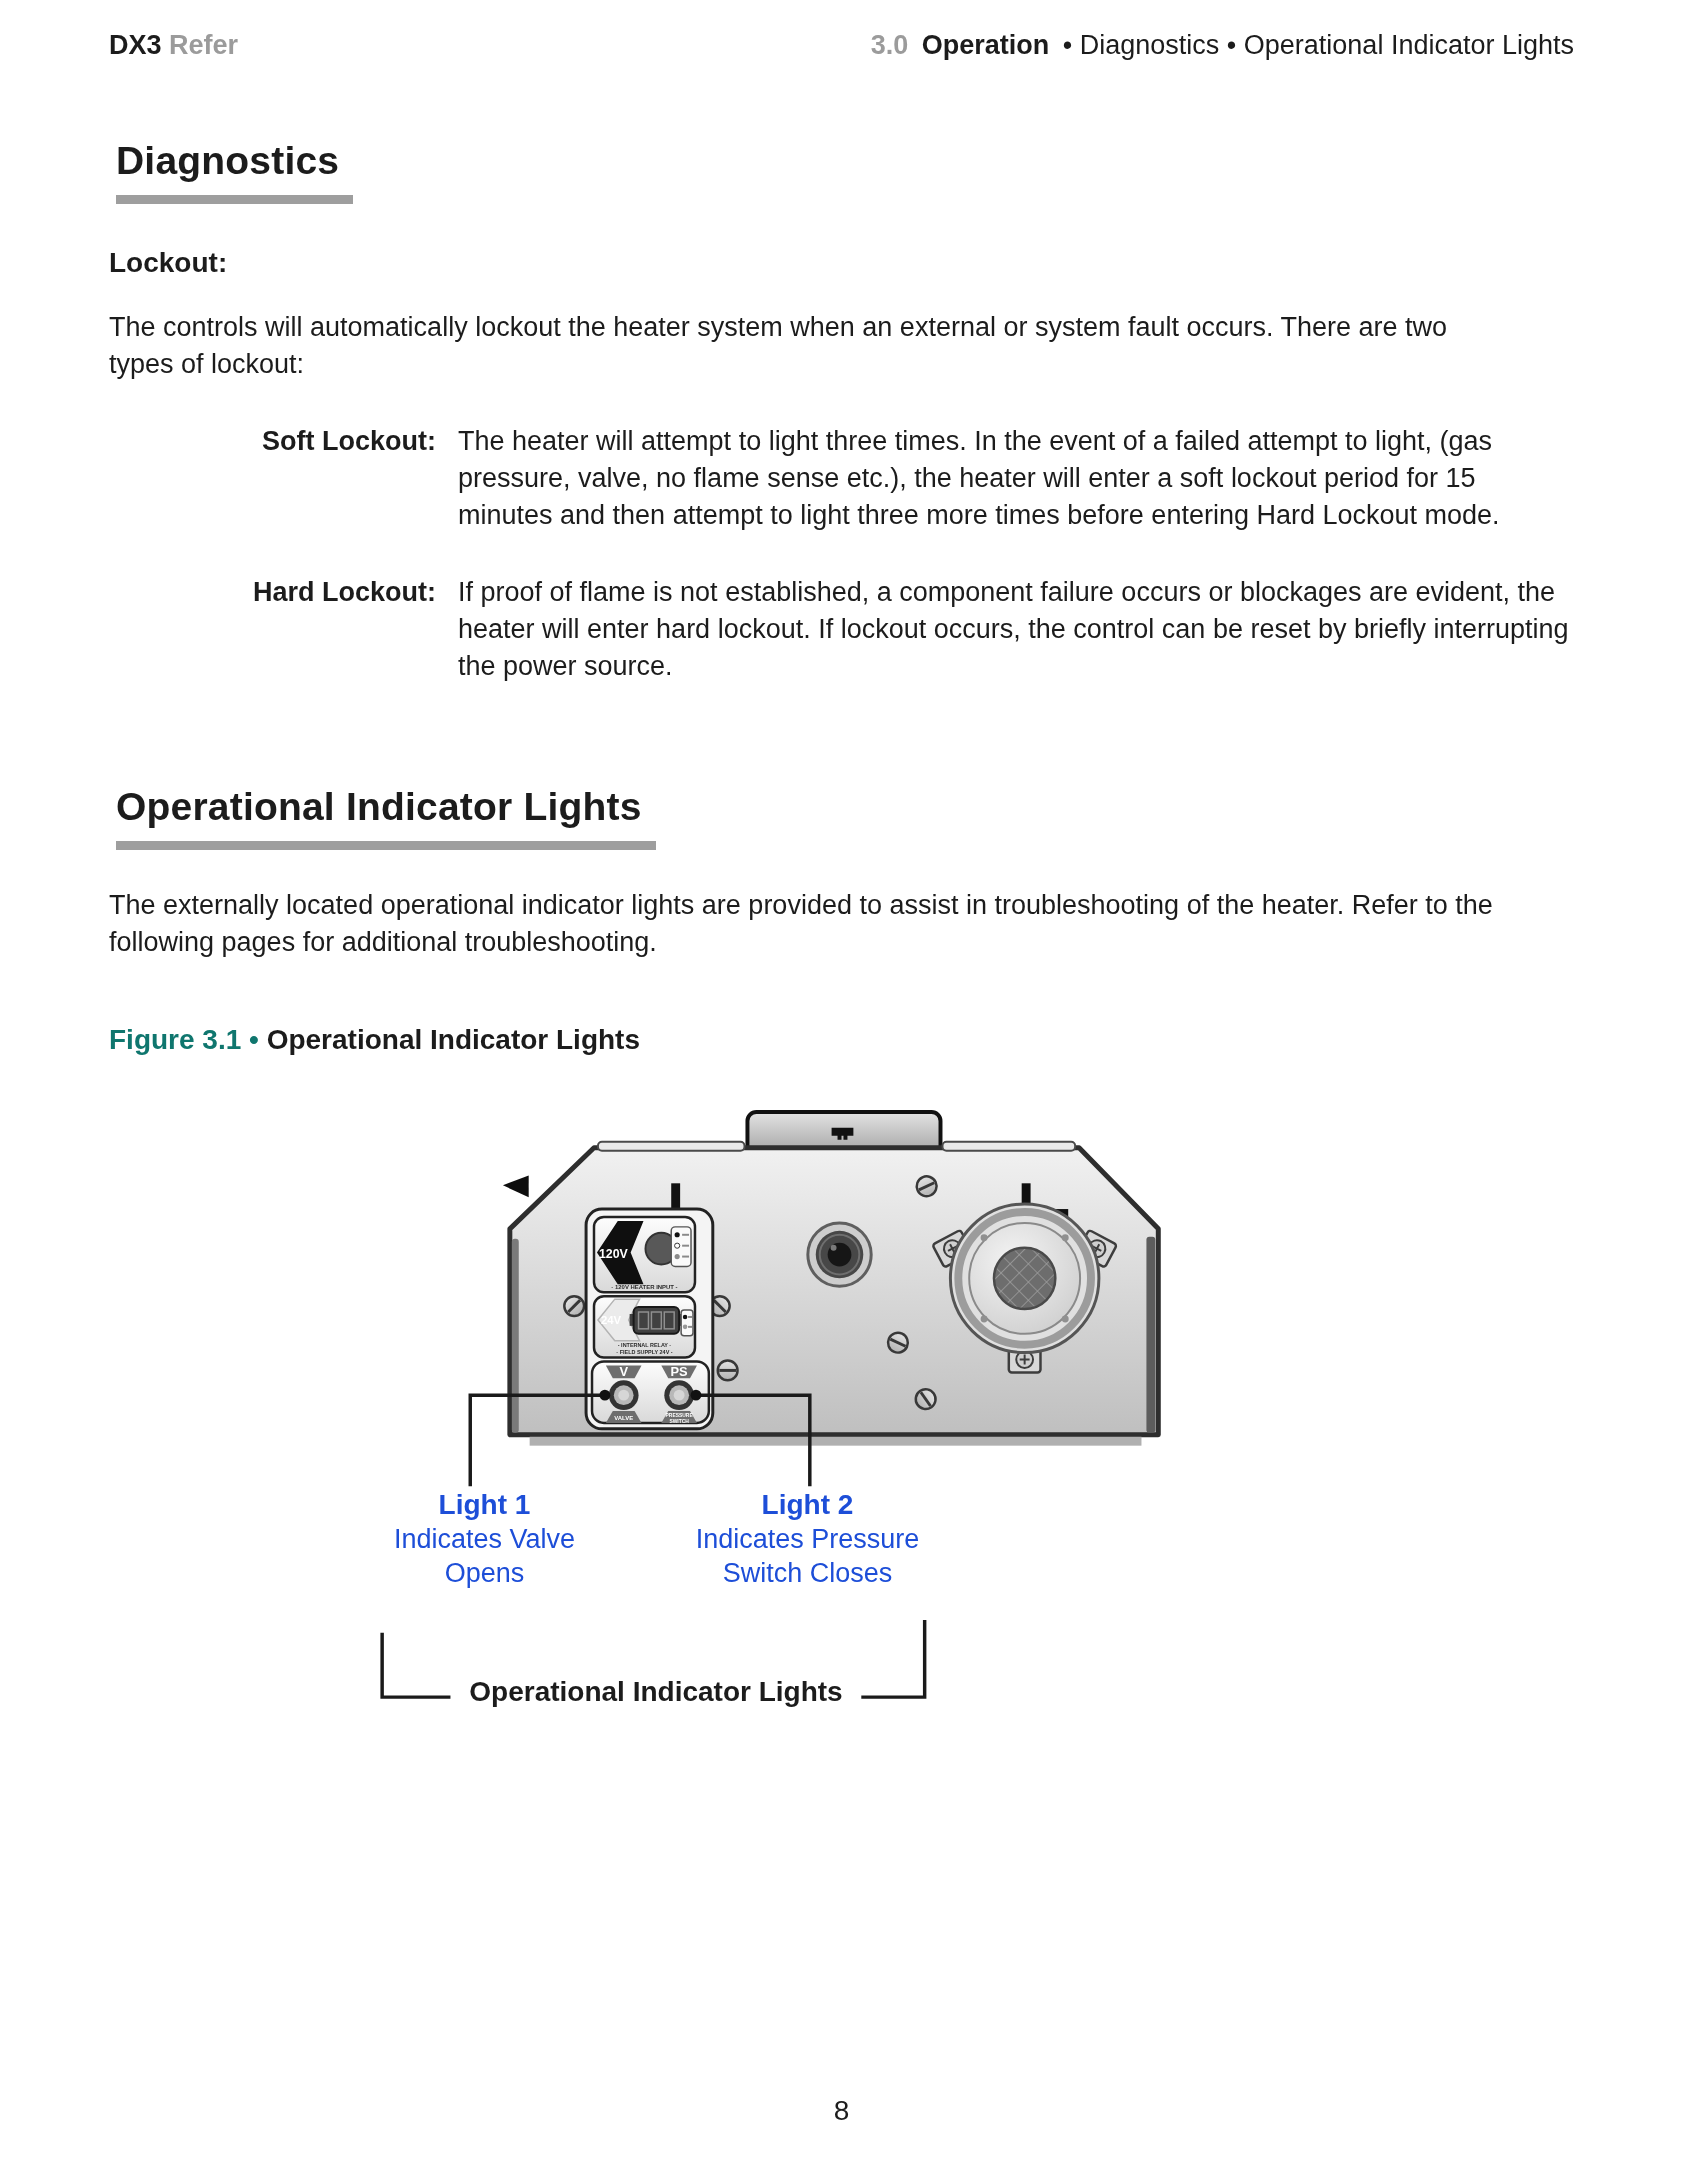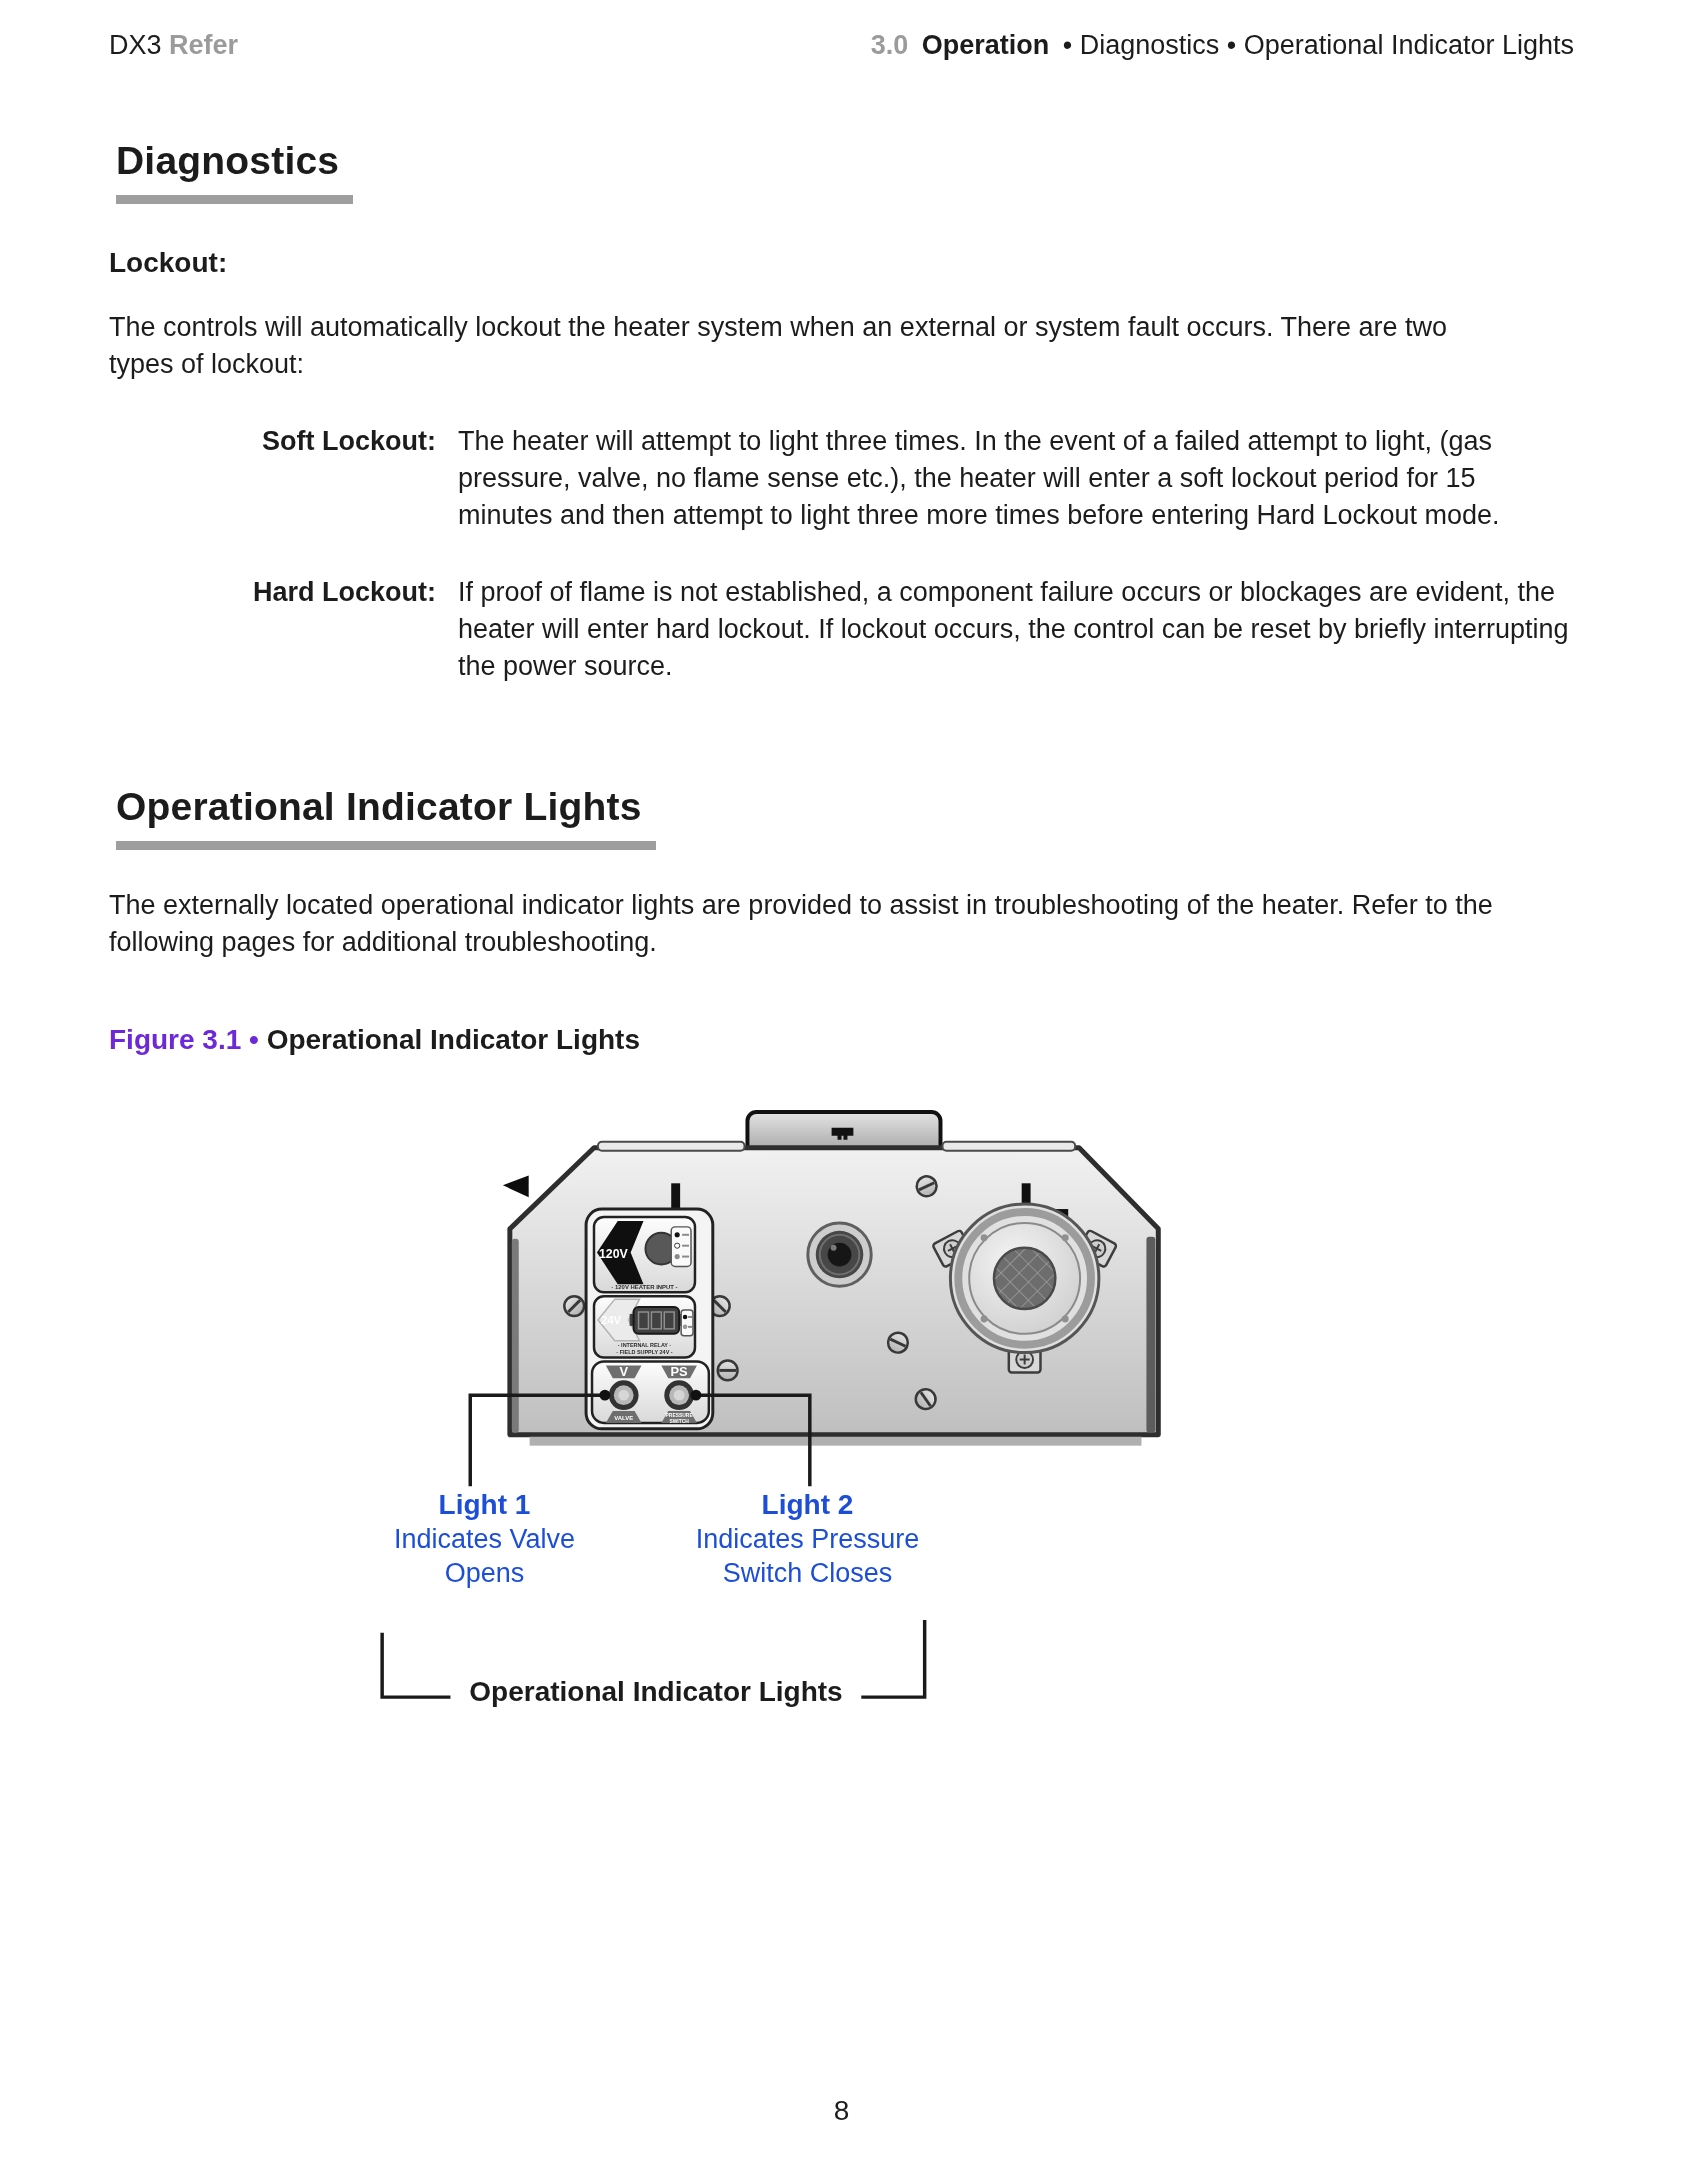--- a/index.html
+++ b/index.html
@@ -7,21 +7,21 @@
     position:relative;
     width:1683px;height:2178px;
     box-sizing:border-box;
     padding:30px 109px 0 109px;
     background:#ffffff;
     font-family:"Liberation Sans", sans-serif;
     color:#1c1c1c;
   }
   
   .hdr{display:flex;justify-content:space-between;align-items:baseline;font-size:27px;}
-  .hdr .brand{font-weight:normal;}
+  .hdr .brand{font-weight:bold;}
   .hdr .gray{color:#9b9b9b;font-weight:bold;}
   .hdr .b{font-weight:bold;}
   .hdr .right span{margin-left:6px;}
   
   .h1{
     display:inline-block;
     font-size:39px;font-weight:bold;letter-spacing:0.2px;
     border-bottom:9px solid #9e9e9e;
     padding-bottom:12px;padding-right:14px;
     margin:7px;
@@ -29,21 +29,21 @@
   .mt-diag{margin-top:71px;}
   .subhead{font-weight:bold;font-size:28px;margin-top:36px;}
   .para{font-size:27px;line-height:37px;margin-top:30px;}
   .intro{max-width:1356px;}
   .defrow{display:flex;margin-top:40px;}
   .defrow .dl{width:327px;min-width:327px;text-align:right;font-weight:bold;font-size:27px;line-height:37px;}
   .defrow .dt{margin-left:22px;max-width:1143px;font-size:27px;line-height:37px;}
   .mt-oil{margin-top:93px;}
   .oilpara{max-width:1406px;}
   .figcap{margin-top:63px;font-size:28px;font-weight:bold;}
-  .figcap .gray{color:#6d28d9;}
+  .figcap .gray{color:#0f766e;}
   
   .stage{position:relative;width:1436px;height:644px;margin:34px 0 0 -109px;}
   .stage svg{position:absolute;left:0;top:0;font-family:"Liberation Sans",sans-serif;}
   .callout-label{position:absolute;width:243px;text-align:center;font-size:27px;line-height:34px;color:#1d4ed8;}
   .callout-label .t{font-weight:bold;font-size:28px;}
   .group-label{
     position:absolute;left:443px;top:586px;width:426px;text-align:center;
     font-weight:bold;font-size:28px;color:#1c1c1c;
   }
   .pagenum{position:absolute;left:0;right:0;bottom:51px;text-align:center;font-size:28px;}

